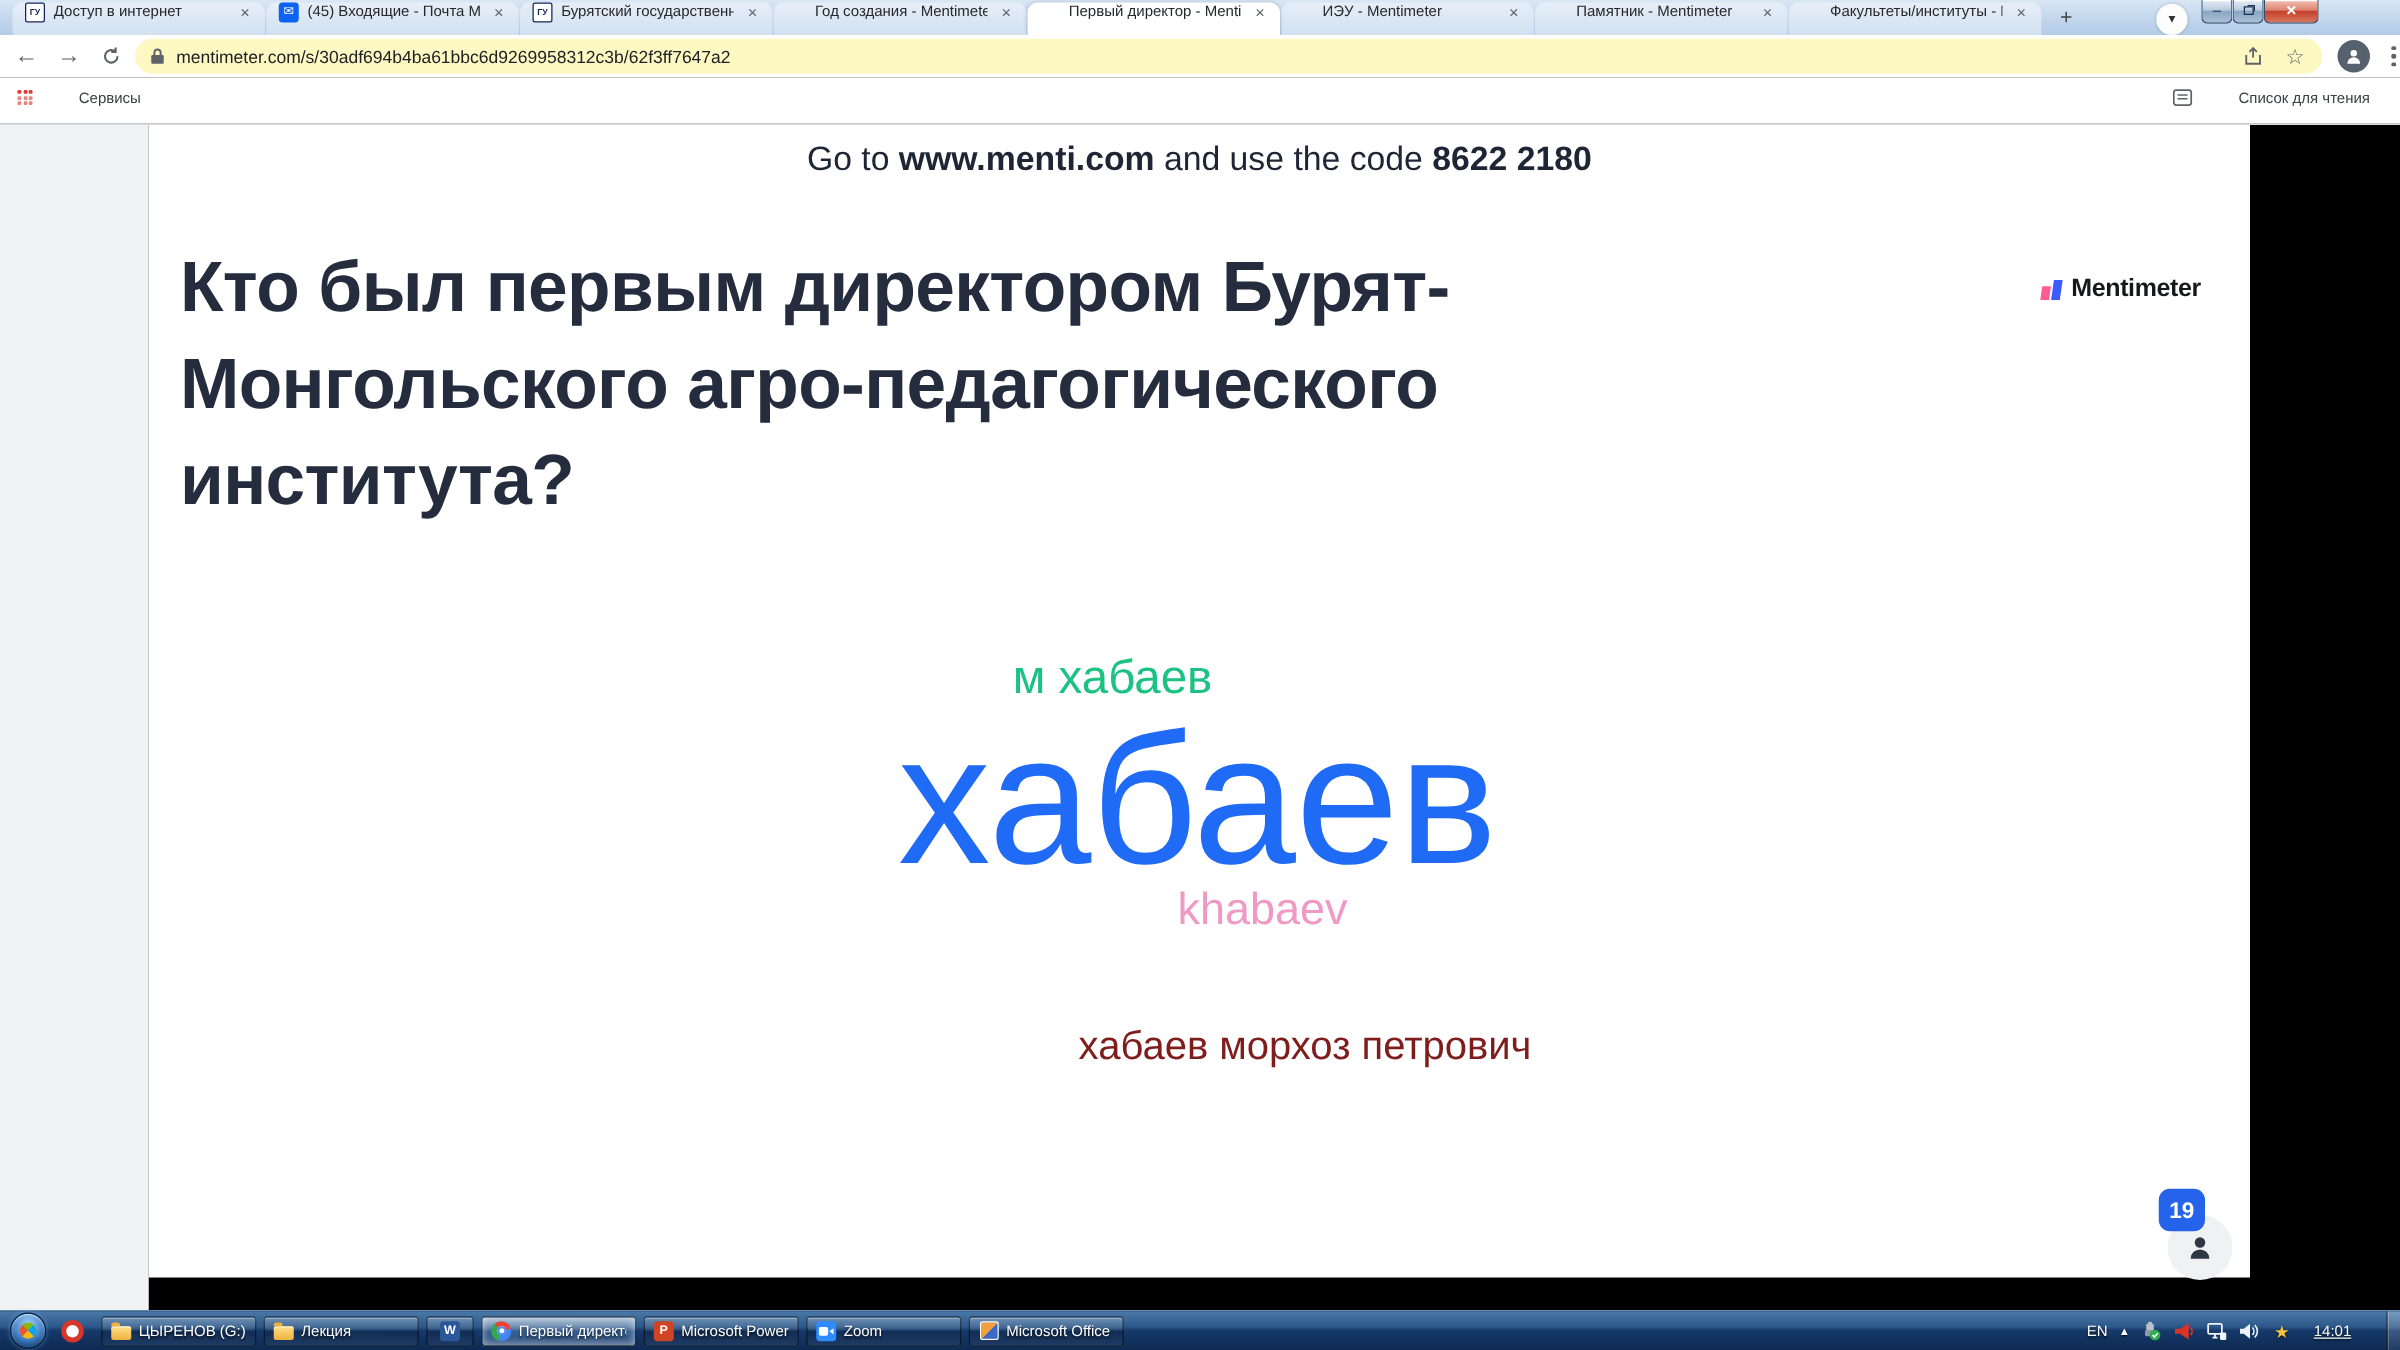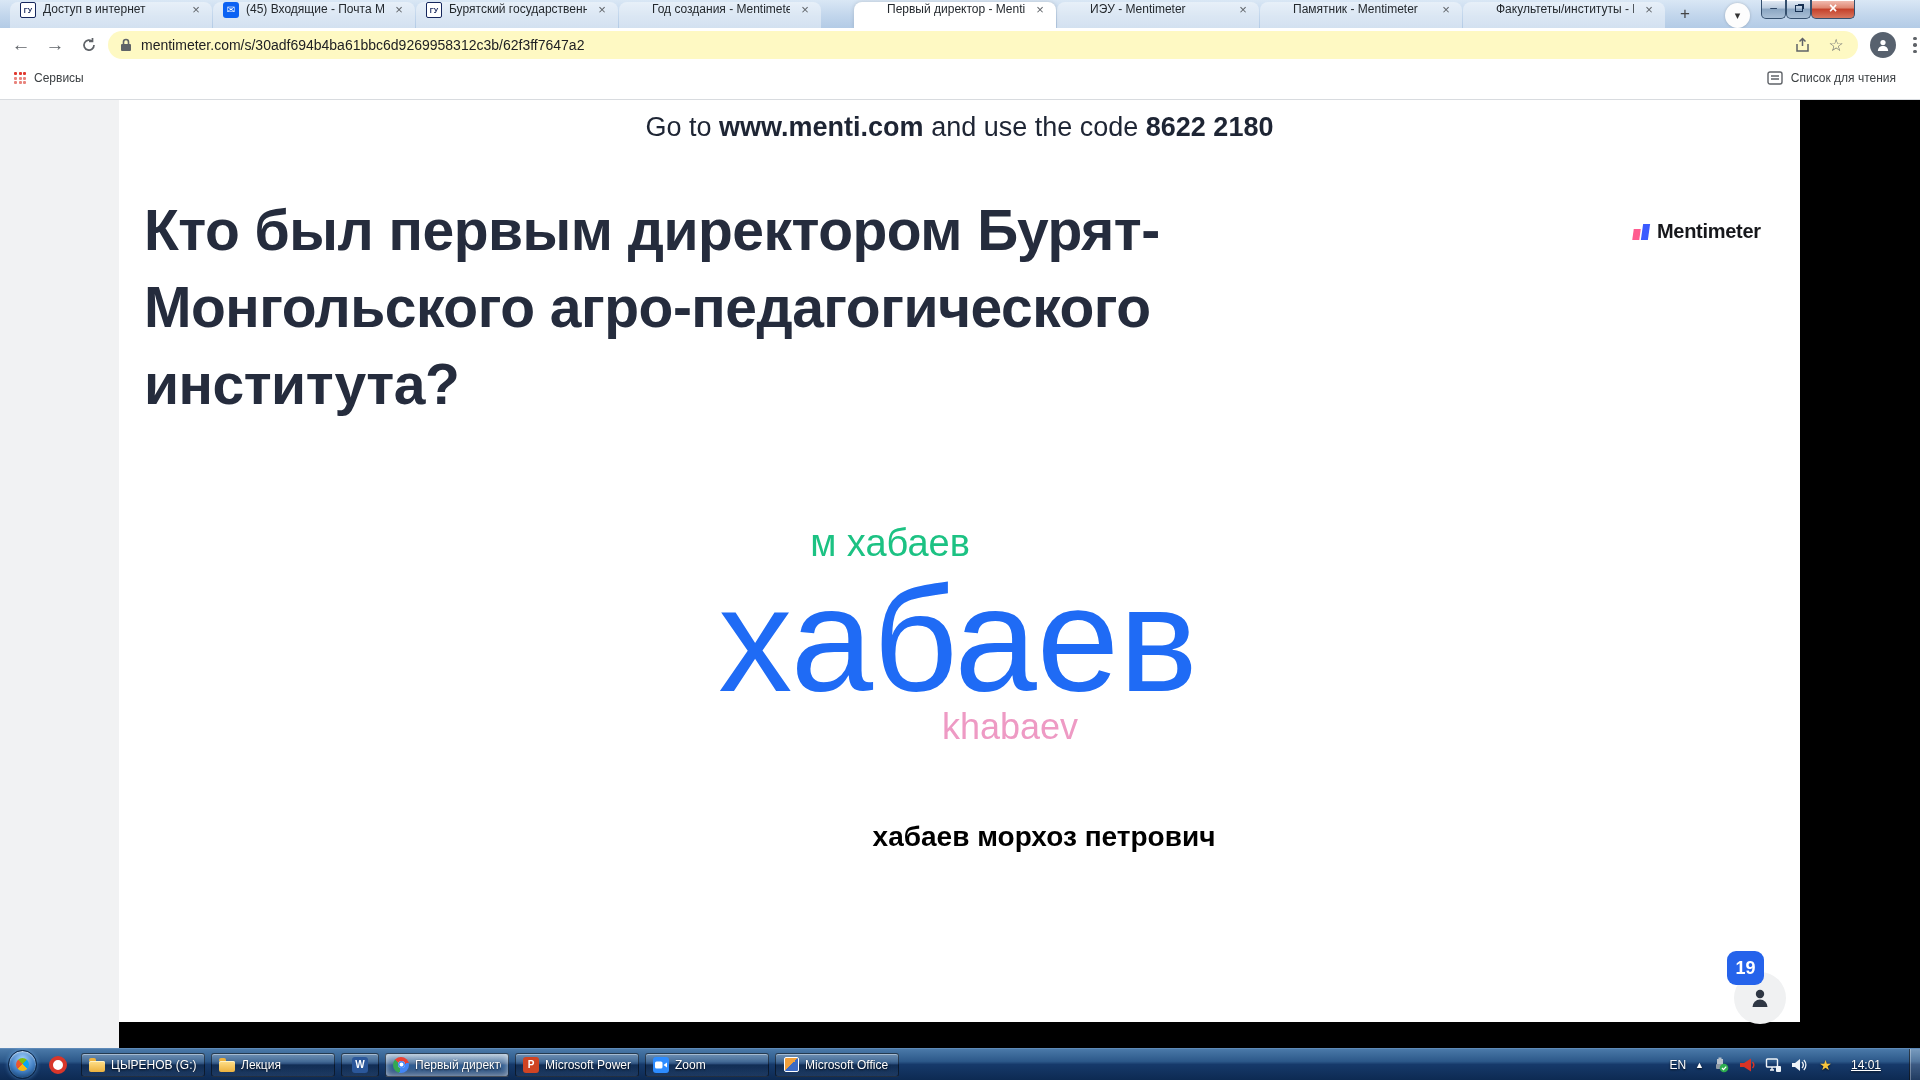--- a/index.html
+++ b/index.html
@@ -6,21 +6,21 @@
   html,body { width:1920px; height:1080px; overflow:hidden; font-family:"Liberation Sans", sans-serif; background:#000; }
   #stage { position:relative; width:1920px; height:1080px; }
 
   
   #tabstrip { position:absolute; left:0; top:0; width:1920px; height:28px;
     background:linear-gradient(180deg,#d9e7f5 0%,#c2d6ec 55%,#b3cbe6 100%);
     display:flex; align-items:flex-end; padding-left:10px; }
   .tab { flex:0 1 202px; min-width:0; height:26px; display:flex; align-items:flex-start; gap:7px;
     padding:0 8px 0 10px; border-radius:8px 8px 0 0; background:rgba(255,255,255,.42);
     margin-right:1px; position:relative; cursor:default; }
-  .tab.active { background:#fff; box-shadow:0 0 4px rgba(0,0,0,.15);margin-left:32px; }
+  .tab.active { background:#fff; box-shadow:0 0 4px rgba(0,0,0,.15); }
   .tab .t-title { flex:1; min-width:0; font-size:12px; color:#24292e; white-space:nowrap; overflow:hidden; }
   .tab .t-close { flex:none; width:16px; height:16px; border-radius:50%; font-size:13px; line-height:15px;
     text-align:center; color:#5f6368; }
   .fav { flex:none; width:16px; height:16px; position:relative; }
   .fav-bsu { background:#fff; border:1.5px solid #15265c; border-radius:2px; color:#15265c;
     font-size:7px; font-weight:bold; display:flex; align-items:center; justify-content:center; }
   .fav-mail { background:#0c62f3; border-radius:3px; color:#fff; font-size:10px; line-height:16px; text-align:center; }
   #new-tab-btn { width:26px; height:26px; margin:0 0 1px 6px; border-radius:50%; font-size:17px;
     color:#444; text-align:center; line-height:25px; flex:none; }
   #tab-chevron { position:absolute; left:1725px; top:3px; width:25px; height:25px; border-radius:50%;
@@ -48,21 +48,21 @@
   #avatar-btn { width:26px; height:26px; border-radius:50%; background:#57616e; margin-left:12px;
     display:flex; align-items:center; justify-content:center; flex:none; }
   #menu-dots { width:18px; height:26px; margin-left:10px; display:flex; flex-direction:column;
     align-items:center; justify-content:center; gap:3px; flex:none; }
   #menu-dots i { width:3.5px; height:3.5px; border-radius:50%; background:#5f6368; }
 
   
   #bookmarks { position:absolute; left:0; top:62px; width:1920px; height:37px; background:#fff; }
   #bm-left { position:absolute; left:14px; top:9px; display:flex; align-items:center; gap:8px; }
   #bm-right { position:absolute; right:24px; top:9px; display:flex; align-items:center; gap:8px; }
-  .bm-label { font-size:12px; color:#3c4043; }
+  .bm-label { font-size:12px; color:#3c4043;margin-left:29px; }
   #grid-icon { width:12px; height:12px; display:grid; grid-template-columns:repeat(3,1fr); gap:1.5px; }
   #grid-icon i { width:3px; height:3px; background:#e0392f; border-radius:1px; }
   #grid-icon i:nth-child(n+4) { background:#e8837c; }
   #hairline { position:absolute; left:0; top:99px; width:1920px; height:1px; background:#d8dbdf; }
 
   
   #page { position:absolute; left:0; top:100px; width:1920px; height:948px; background:#000; }
   #left-gutter { position:absolute; left:0; top:0; width:119px; height:948px; background:#f1f2f3; }
   #slide { position:absolute; left:119px; top:0; width:1681px; height:922px; background:#fff; }
   #join-bar { position:absolute; left:0; top:12px; width:100%; text-align:center; font-size:27px; color:#1e2534; }
@@ -247,21 +247,21 @@
           <div>института?</div>
         </div>
       <div id="menti-logo">
         <span class="logo-ic"></span>
         <span class="logo-txt">Mentimeter</span>
       </div>
       <div id="wordcloud">
           <span class="wc-word" style="left: 771px; top: 443px; color: rgb(28, 194, 131); font-size: 38px;">м хабаев</span>
           <span class="wc-word" style="left: 839px; top: 540px; color: rgb(31, 107, 245); font-size: 148px;">хабаев</span>
           <span class="wc-word" style="left: 891px; top: 627px; color: rgb(238, 154, 196); font-size: 36px;">khabaev</span>
-          <span class="wc-word" style="left: 925px; top: 737px; color: #000000; font-size: 28px; font-weight: bold;">хабаев морхоз петрович</span>
+          <span class="wc-word" style="left: 925px; top: 737px; color: #7f1d1d; font-size: 32px;">хабаев морхоз петрович</span>
         </div>
       <div id="pt-badge">19</div>
       <div id="pt-circle">
         <svg width="26" height="26" viewBox="0 0 26 26">
             <circle cx="13" cy="9" r="4.2" fill="#2f3744"></circle>
             <path d="M5.5 22a7.5 7.5 0 0 1 15 0z" fill="#2f3744"></path>
           </svg>
       </div>
     </div>
   </div>

